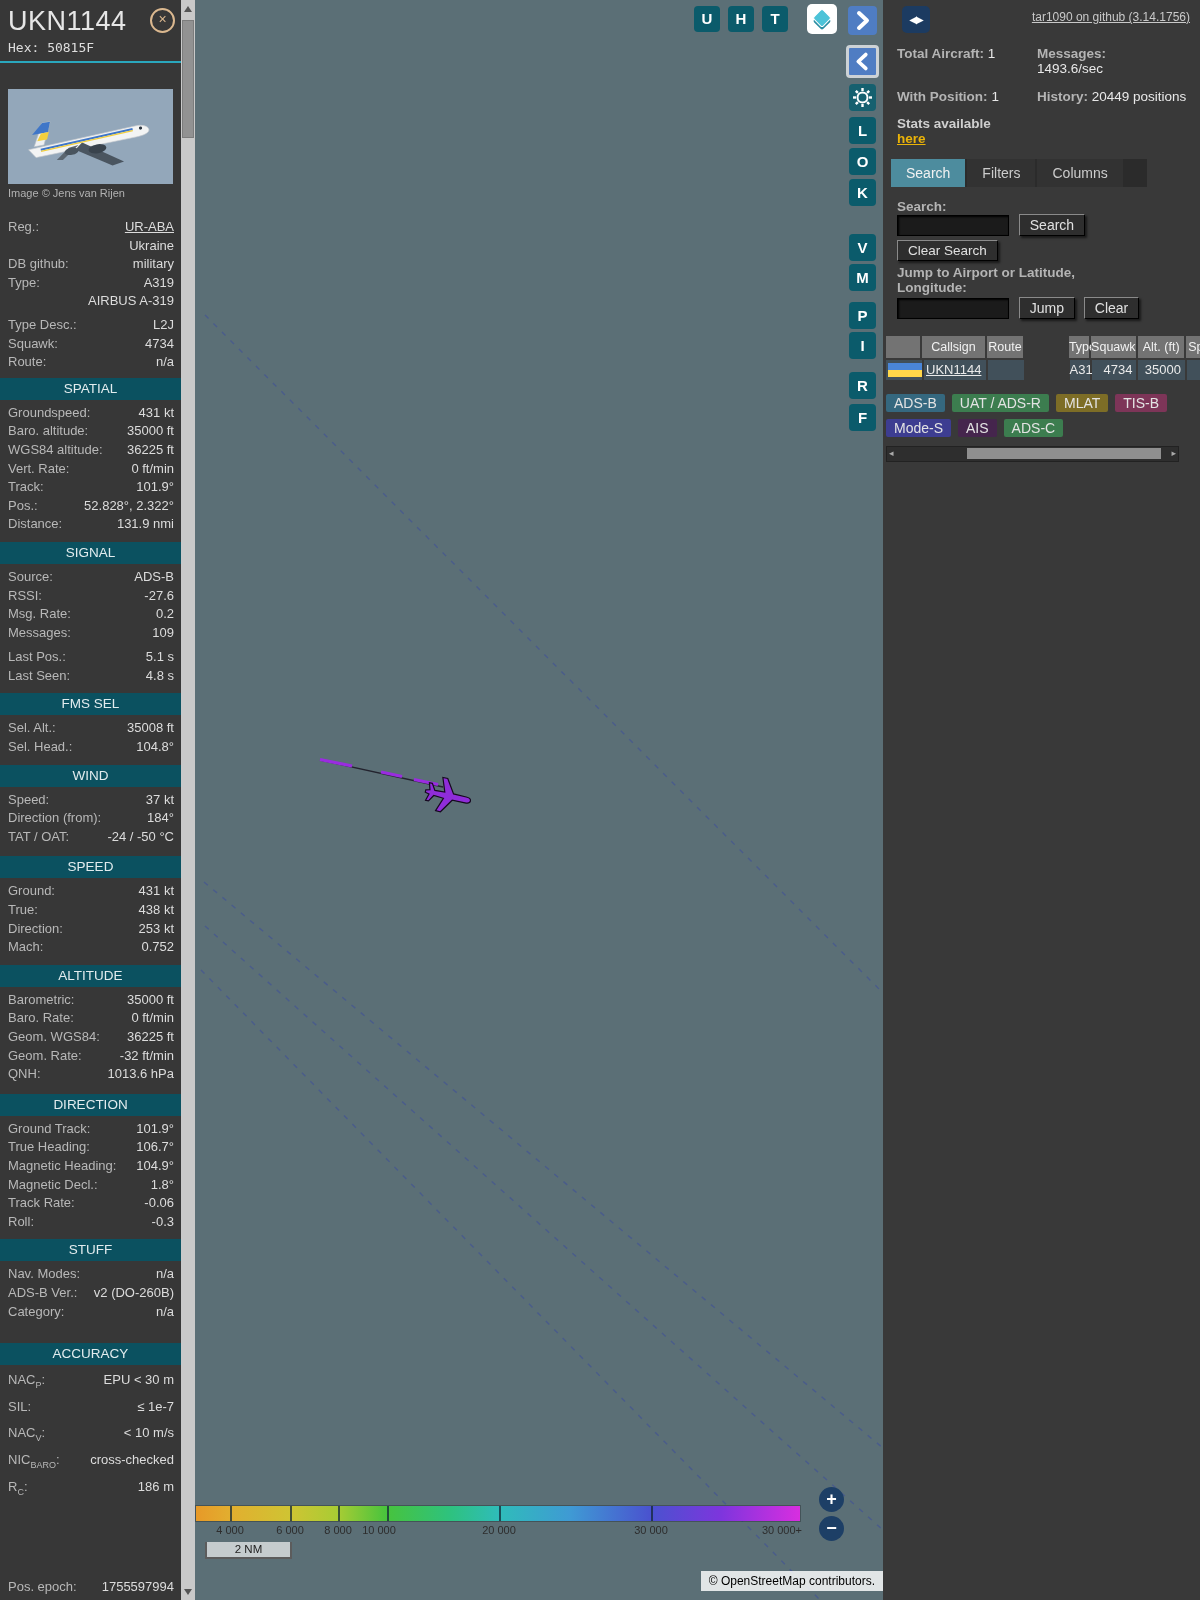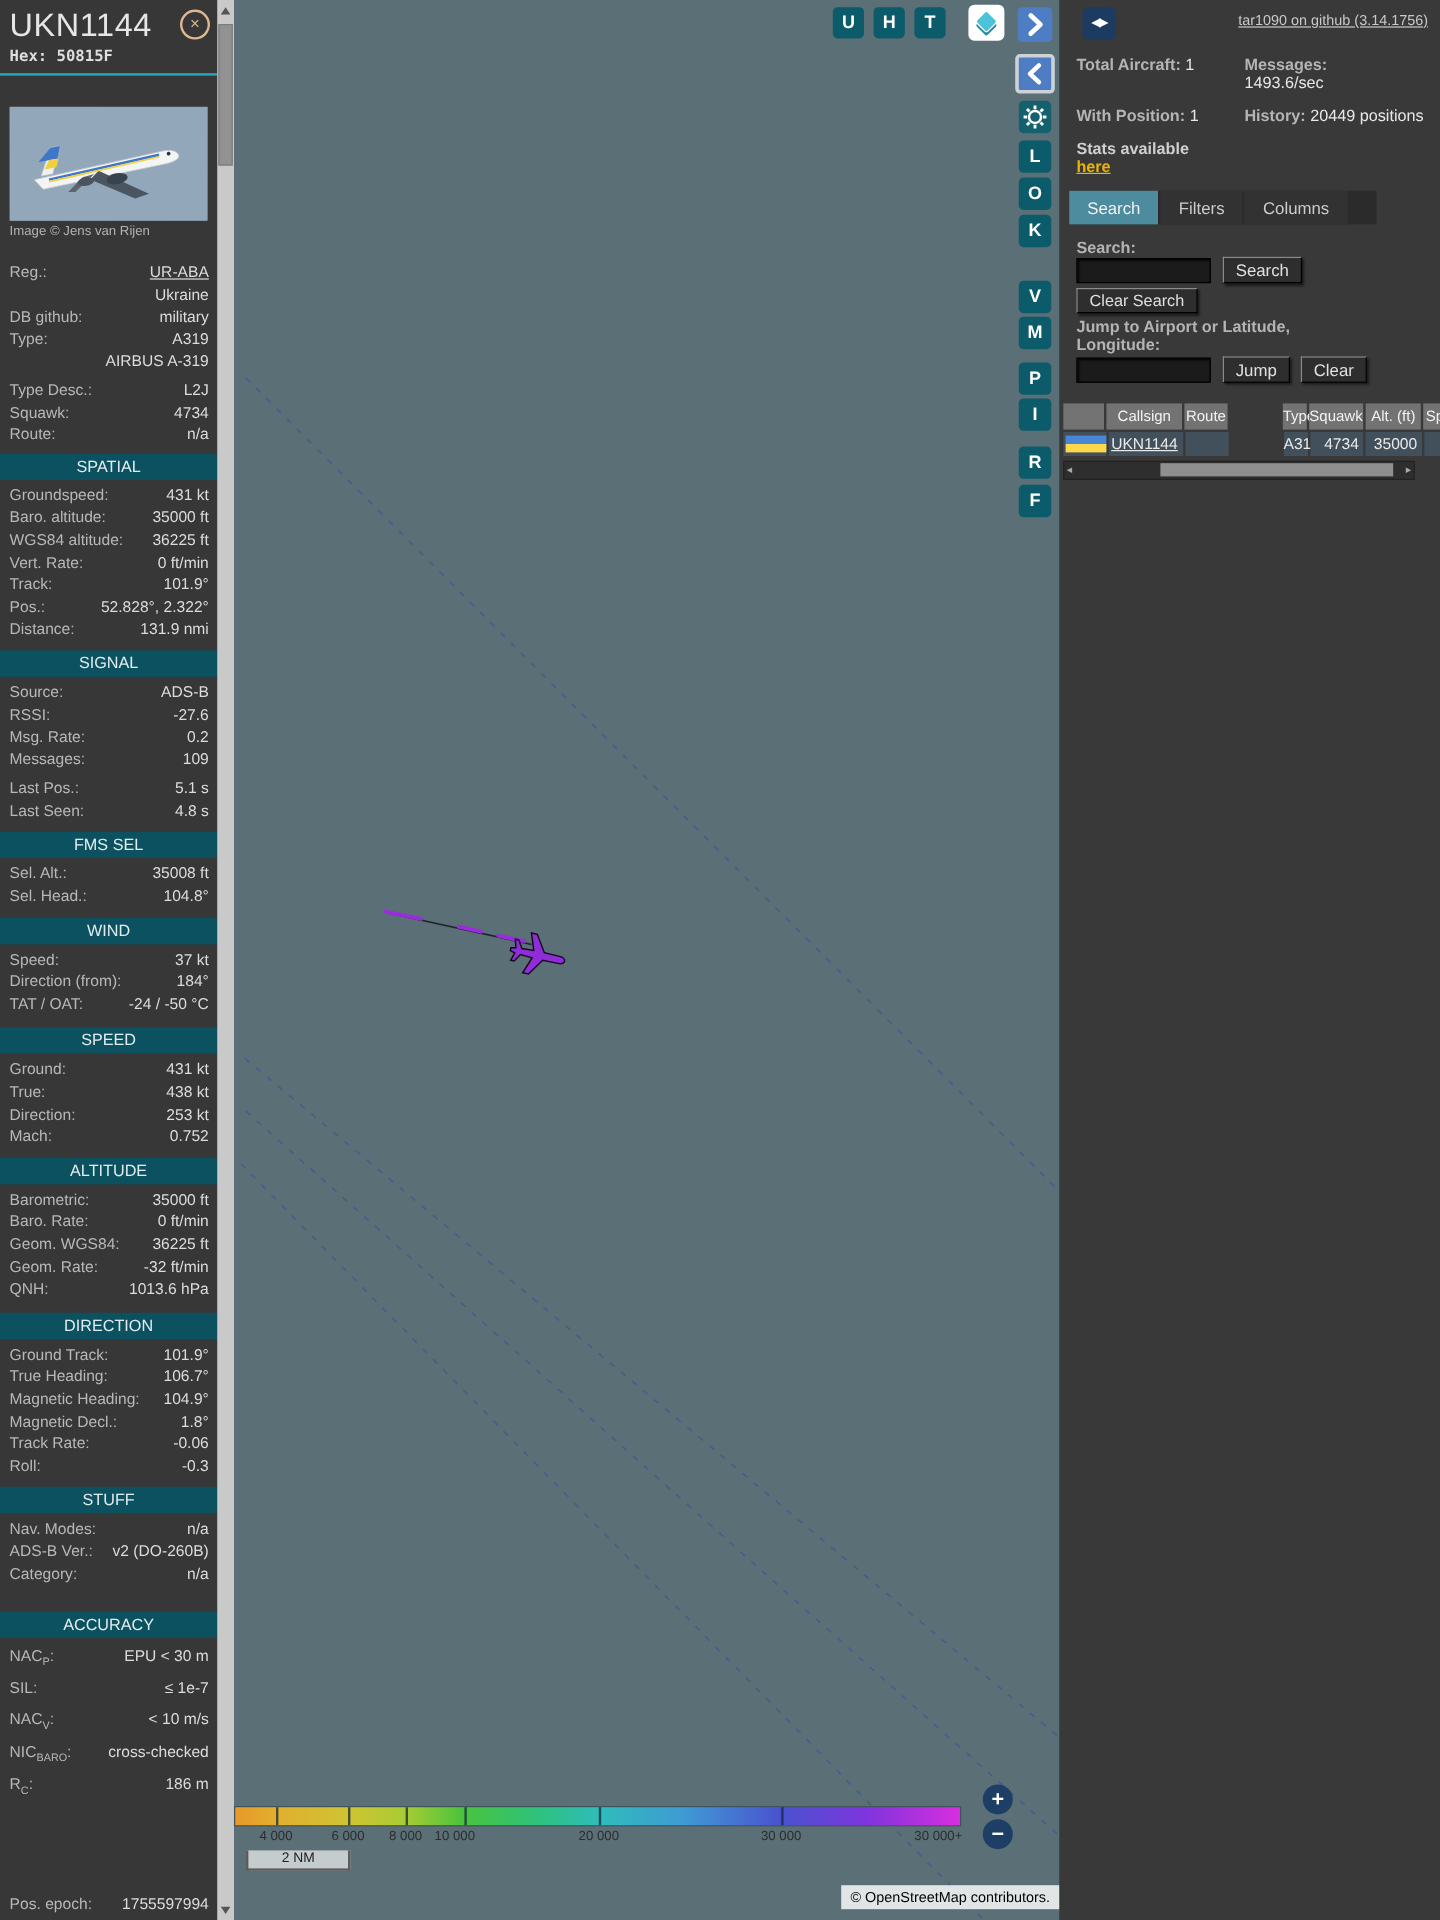--- a/index.html
+++ b/index.html
@@ -2,21 +2,21 @@
 <html><head>
 <meta charset="utf-8">
 <style>
   html,body{margin:0;padding:0;background:#222;}
   body{width:1200px;height:1600px;position:relative;overflow:hidden;
        font-family:"Liberation Sans","DejaVu Sans",sans-serif;-webkit-font-smoothing:antialiased;}
   
   #sidebar{position:absolute;left:0;top:0;width:181px;height:1600px;background:#373737;color:#d9d9d9;overflow:hidden;}
   #sb-head{padding:6px 8px 0 8px;position:relative;}
   #sb-title{font-size:27px;color:#e6e6e6;letter-spacing:.5px;}
-  #sb-hex{font-family:"DejaVu Sans Mono",monospace;font-size:13px;font-weight:bold;color:#dedede;margin-top:3px;}
+  #sb-hex{font-family:"DejaVu Sans Mono",monospace;font-size:13px;font-weight:normal;color:#dedede;margin-top:3px;}
   #sb-close{position:absolute;right:6px;top:8px;width:21px;height:21px;border:2px solid #dbb88f;border-radius:50%;
             color:#dbb88f;font-size:14px;line-height:18px;text-align:center;cursor:pointer;}
   .rule{height:2px;background:#2aa7bd;margin-top:6px;}
   #photo{margin:26px 8px 0 8px;width:165px;height:95px;position:relative;overflow:hidden;background:linear-gradient(160deg,#a3b4c6,#8398ad);}
   #photo-credit{font-size:11px;color:#b2b2b2;padding:3px 8px 0 8px;}
   .kv{display:flex;justify-content:space-between;align-items:baseline;padding:0 7px 0 8px;line-height:18.6px;font-size:13px;}
   .kv .lbl{color:#b8b8b8;white-space:nowrap;}
   .kv .val{color:#dcdcdc;text-align:right;white-space:nowrap;margin-left:4px;}
   .kv .val a{color:#dcdcdc;text-decoration:underline;}
   #info{margin-top:19px;}
@@ -525,19 +525,23 @@
       </div>
       <div class="td c1"><span id="cs-link">UKN1144</span></div>
       <div class="td c2"></div>
       <div class="td c3 num">A319</div>
       <div class="td c4 num">4734</div>
       <div class="td c5 num">35000</div>
       <div class="td c6"></div>
     </div>
   </div>
 
+  <div id="badges">
+    <span class="badge" style="background-color: rgb(53, 104, 127);">ADS-B</span><span class="badge" style="background-color: rgb(60, 125, 79);">UAT / ADS-R</span><span class="badge" style="background-color: rgb(125, 109, 38);">MLAT</span><span class="badge" style="background-color: rgb(125, 53, 88);">TIS-B</span><br>
+    <span class="badge" style="background-color: rgb(61, 61, 145);">Mode-S</span><span class="badge" style="background-color: rgb(69, 37, 77);">AIS</span><span class="badge" style="background-color: rgb(60, 125, 79);">ADS-C</span>
+  </div>
 
   <div id="hscroll">
     <span class="harr" style="left:2px;">◂</span>
     <div id="hthumb"></div>
     <span class="harr" style="right:2px;">▸</span>
   </div>
 </div>
 
 </body></html>

